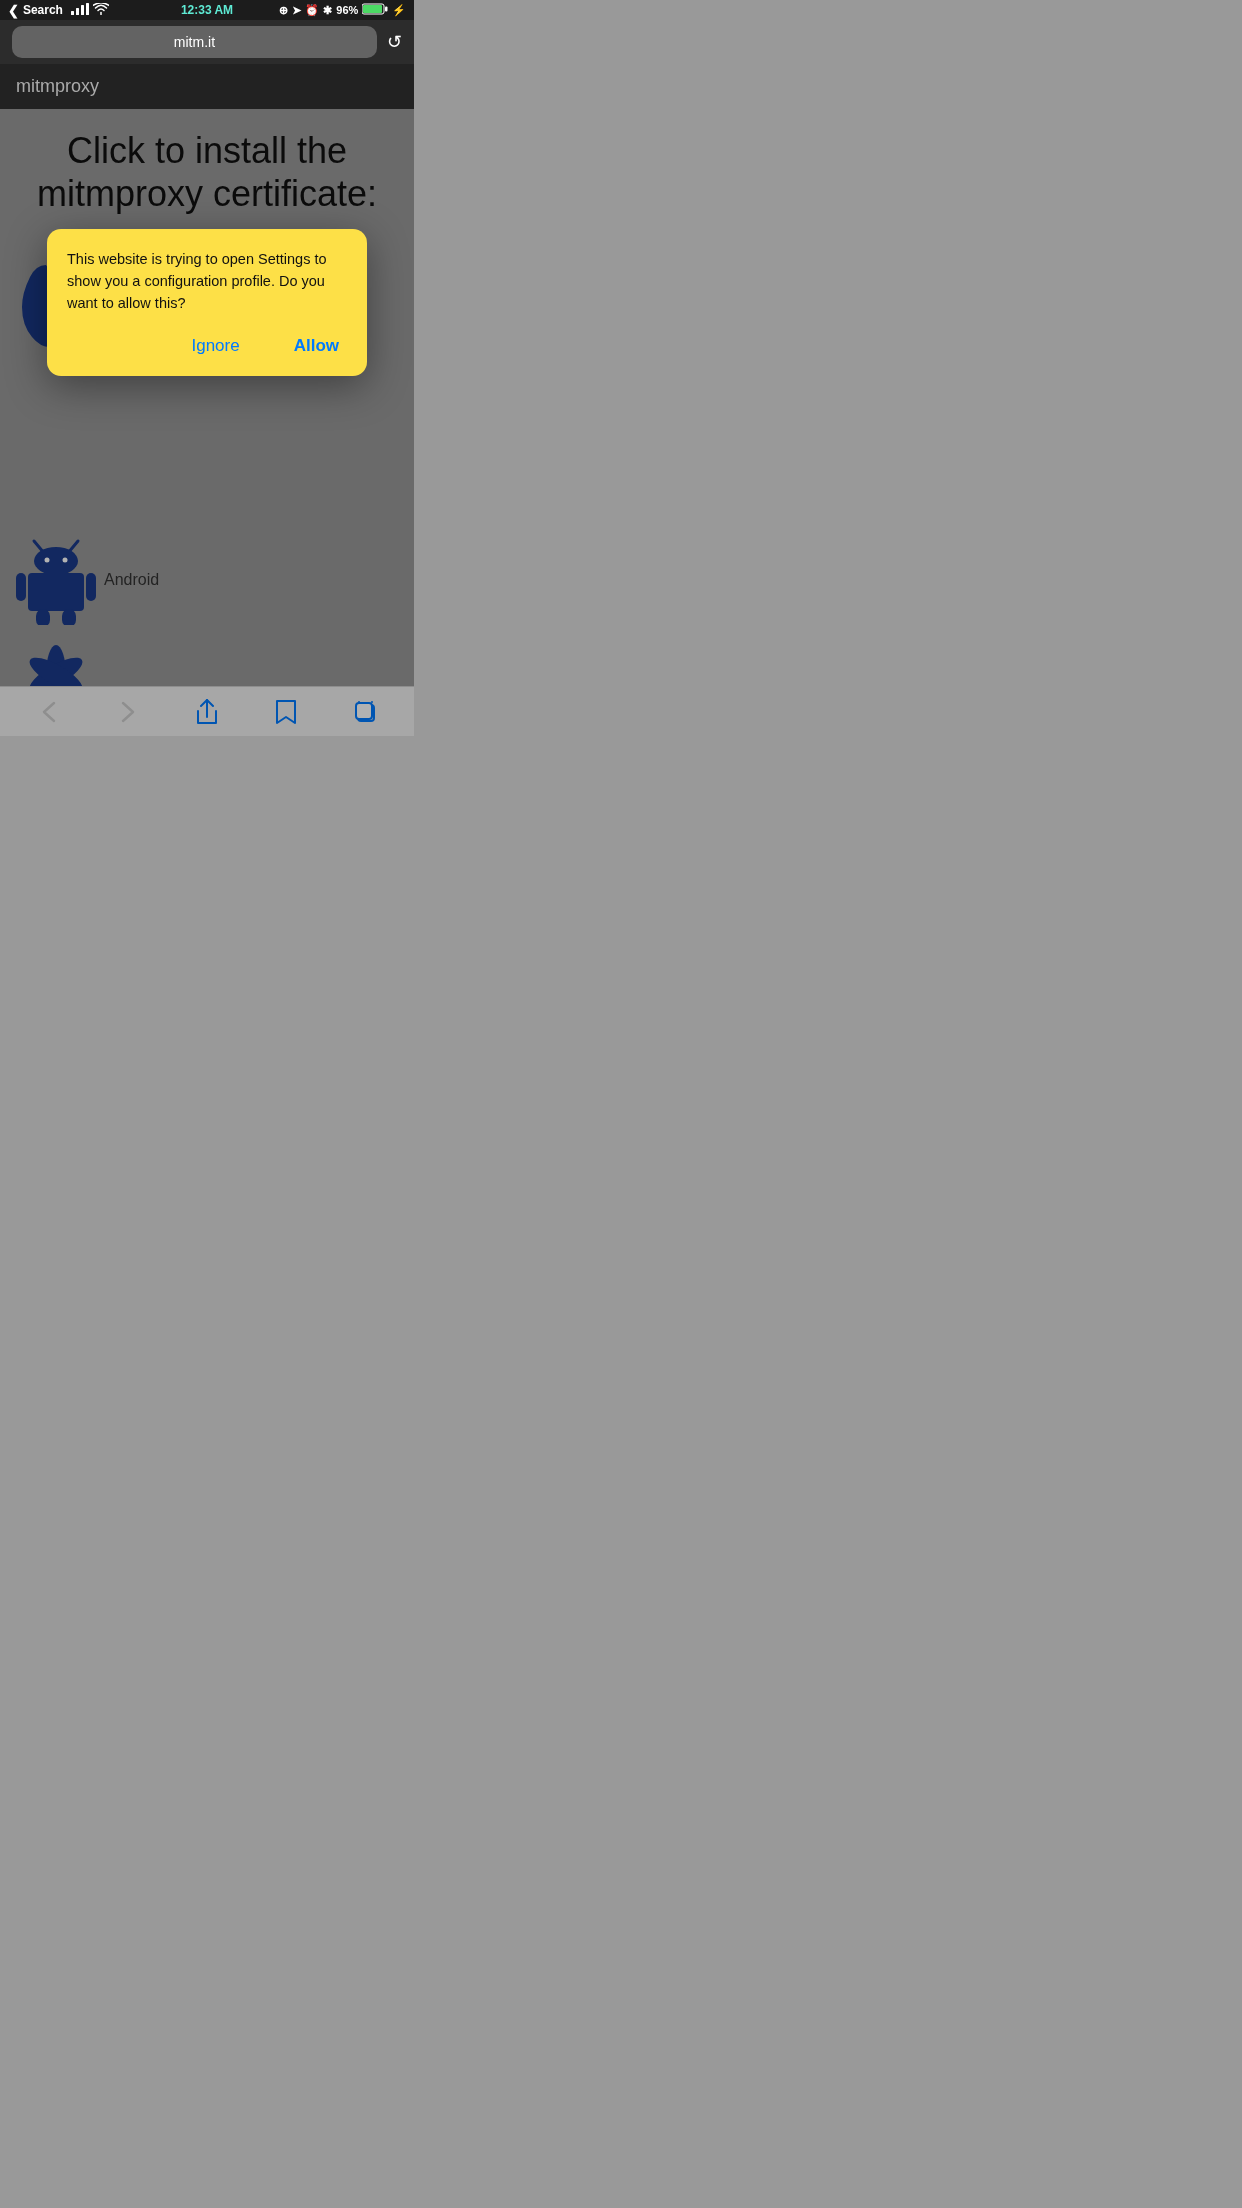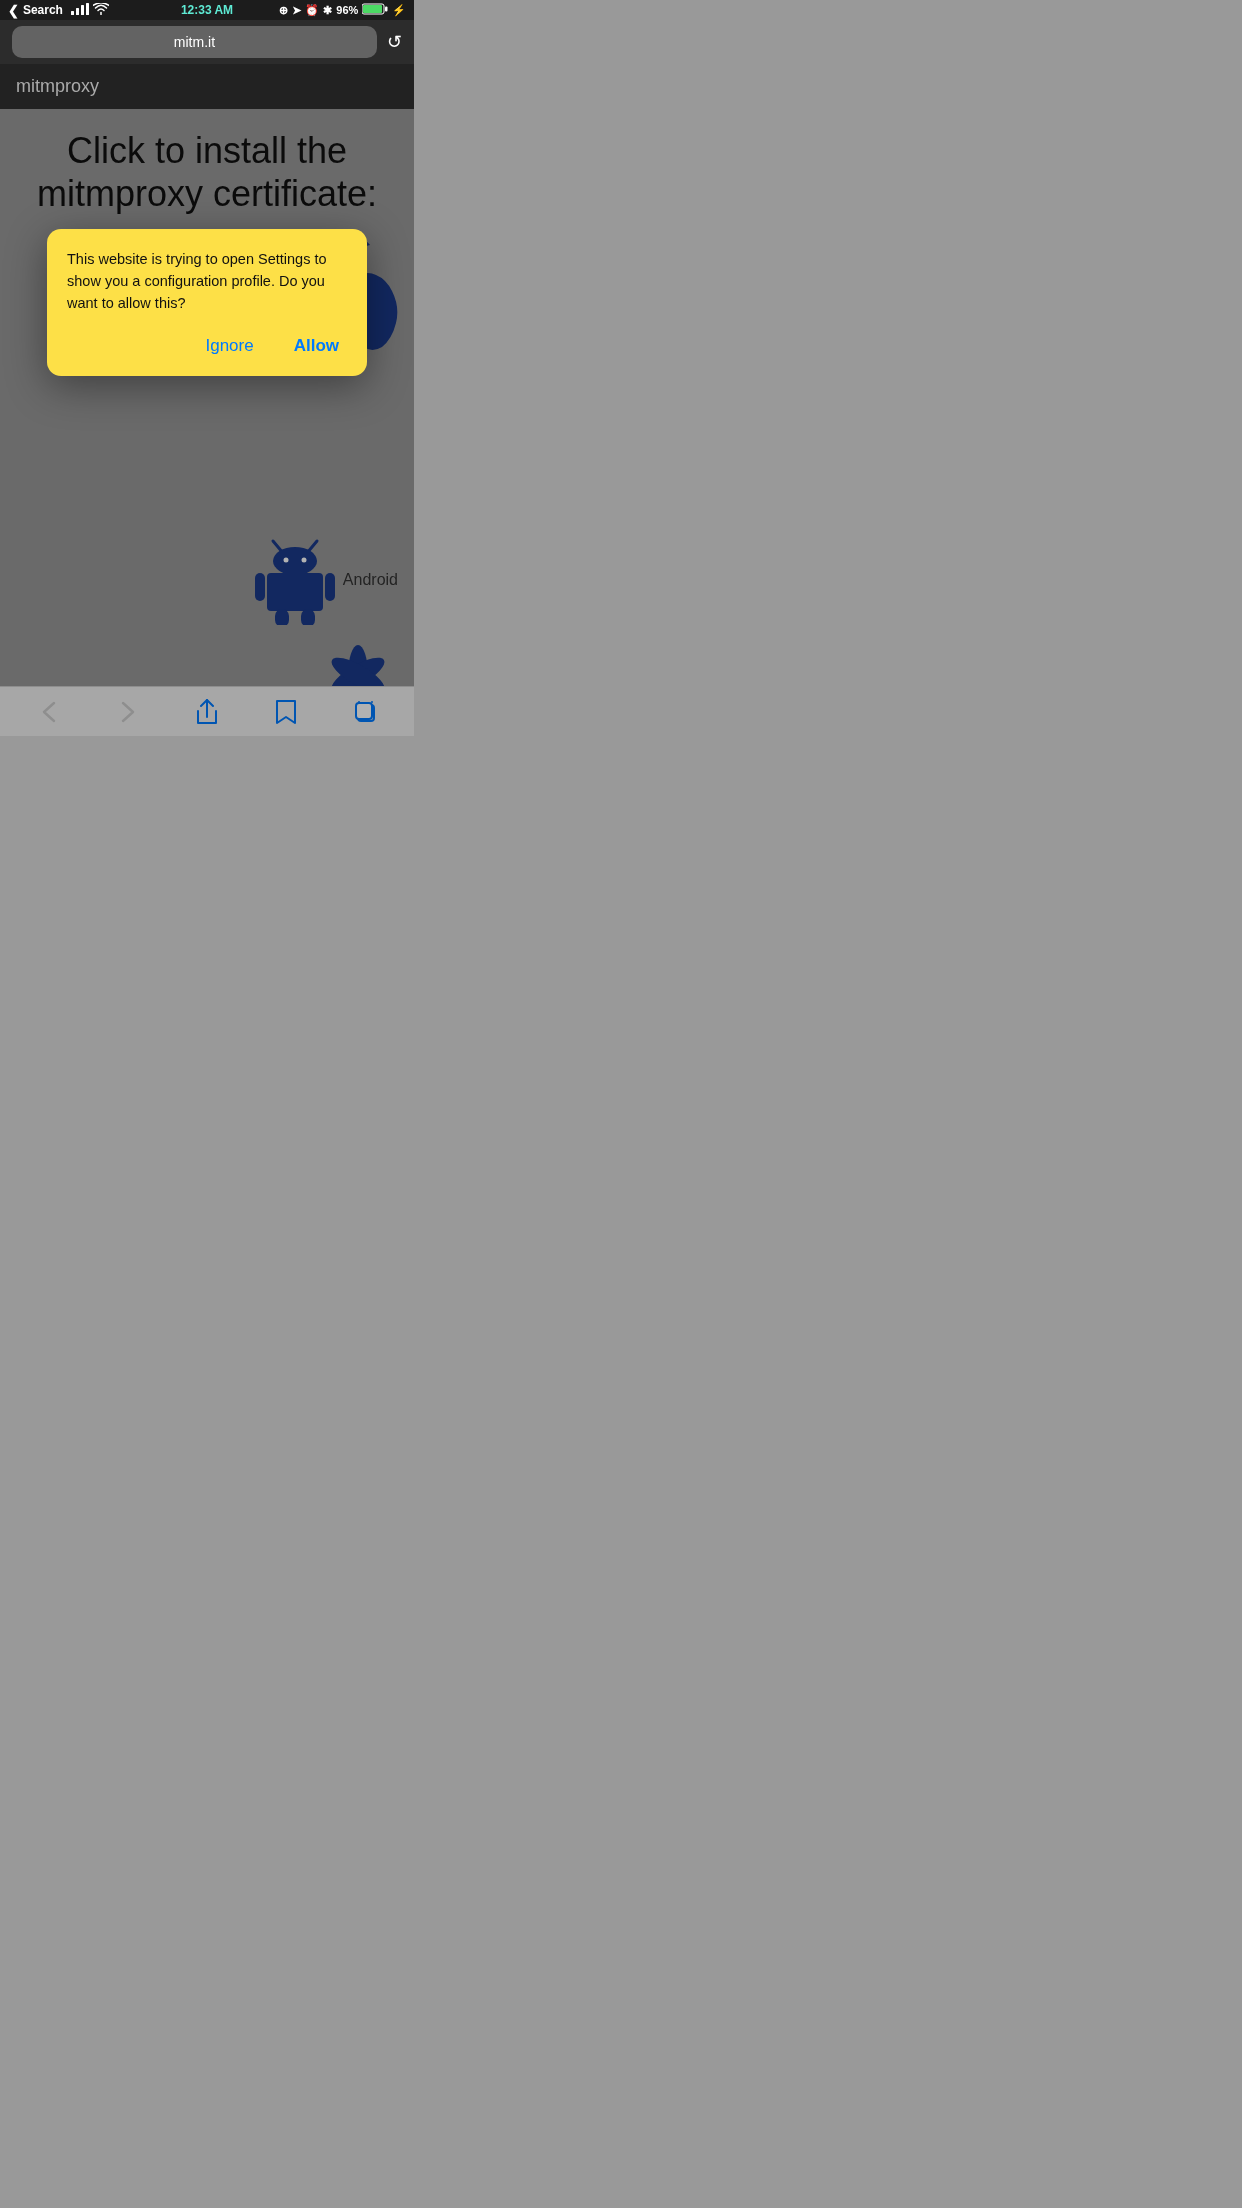--- a/index.html
+++ b/index.html
@@ -70,21 +70,21 @@
       font-weight: 400;
     }
 
     
     .content {
       width: 100%;
       background: #999;
       padding: 20px 16px;
       display: flex;
       flex-direction: column;
-      align-items: flex-end;
+      align-items: flex-start;
       position: relative;
     }
 
     .main-title {
       font-size: 36px;
       font-weight: 400;
       text-align: center;
       color: #111;
       line-height: 1.2;
       margin-bottom: 20px;
@@ -121,21 +121,21 @@
     .dialog-message {
       font-size: 14.5px;
       color: #111;
       line-height: 1.5;
       margin-bottom: 18px;
     }
 
     .dialog-buttons {
       display: flex;
       justify-content: flex-end;
-      gap: 24px;
+      gap: 38px;
     }
 
     .dialog-btn {
       font-size: 17px;
       font-weight: 400;
       color: #007AFF;
       background: none;
       border: none;
       cursor: pointer;
       padding: 4px 8px;

